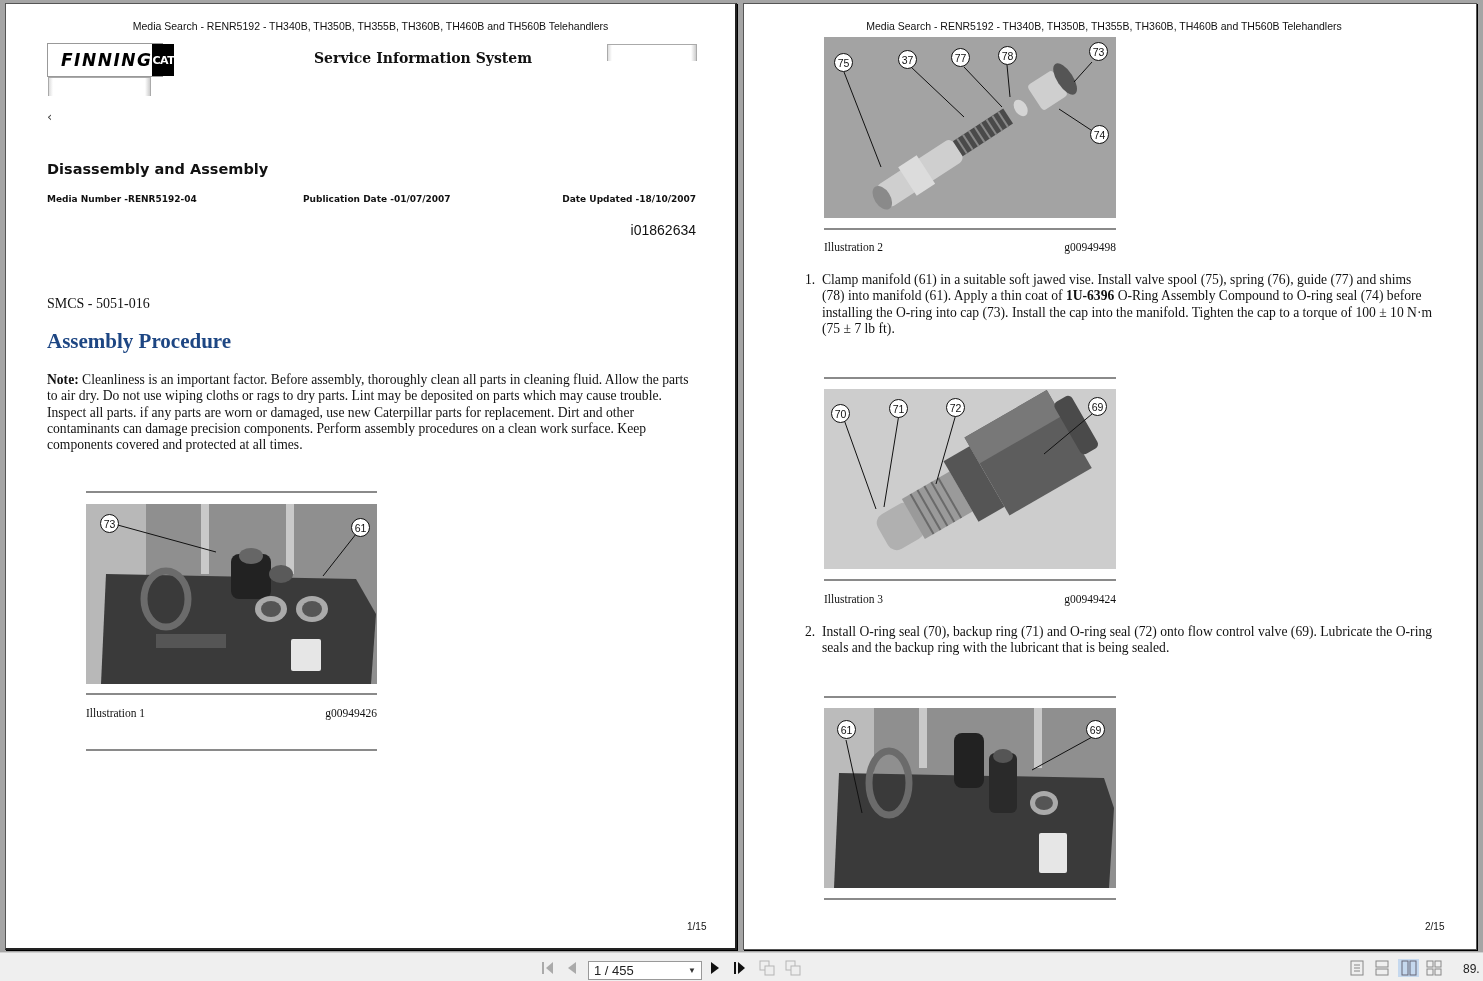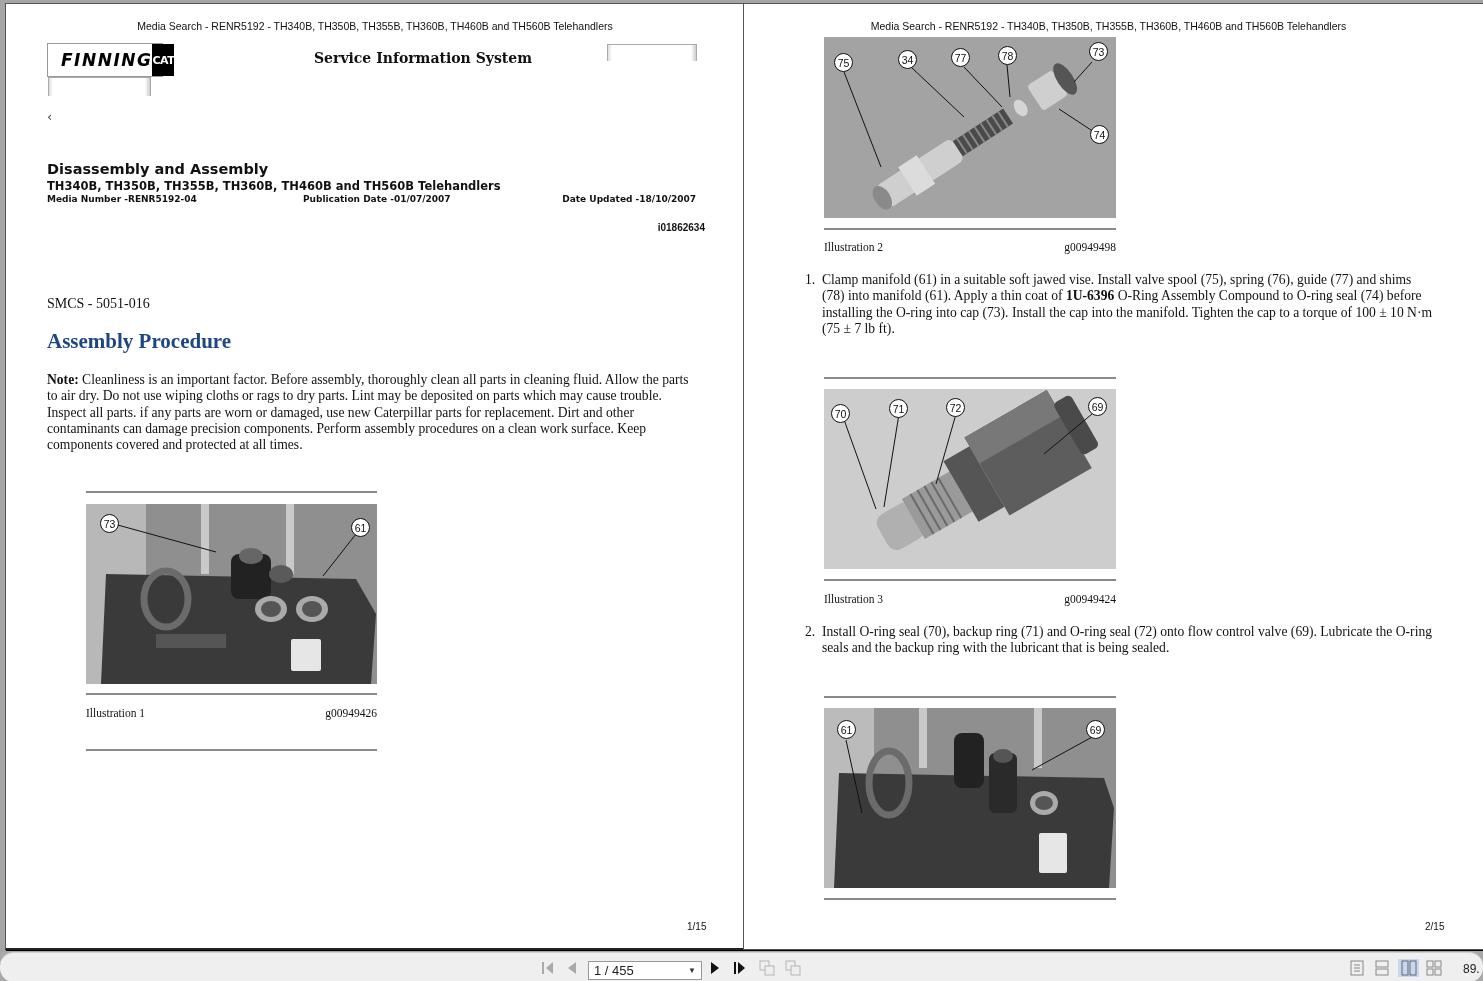--- a/index.html
+++ b/index.html
@@ -7,21 +7,20 @@
     width:1483px; height:981px; overflow:hidden;
     background:#a9a9a9;
     font-family:"Liberation Serif", serif;
     position:relative;
   }
   .viewer { position:absolute; left:0; top:0; width:1483px; height:952px; background:#a5a5a5; }
   .page {
     position:absolute; top:3px; background:#fff;
     border:1px solid #555; box-shadow: 1px 1px 0 #000;
     overflow:hidden;
-    padding-left:9px;
   }
   .page-left { left:5px; width:729px; height:944px; border-right:2px solid #222; border-bottom:2px solid #222; }
   .page-right { left:743px; width:732px; height:945px; }
   .running-head {
     position:absolute; top:16px; left:0; width:100%; text-align:center;
     font-family:"Liberation Sans", sans-serif; font-size:10.5px; color:#111;
   }
   .page-right .running-head { left:-6px; }
   
   .logo {
@@ -52,21 +51,21 @@
   }
   .doc-models {
     position:absolute; left:41px; top:175px;
     font-family:"DejaVu Sans", sans-serif; font-weight:bold; font-size:11.5px; color:#111;
   }
   .meta-row {
     position:absolute; left:41px; top:190px; width:649px;
     font-family:"DejaVu Sans", sans-serif; font-weight:bold; font-size:9px; color:#111;
   }
   .meta-row span { position:absolute; top:0; white-space:nowrap; }
-  .doc-id { position:absolute; right:39px; top:218px; font-family:"Liberation Sans", sans-serif; font-size:10px; color:#111;font-weight:bold; }
+  .doc-id { position:absolute; right:39px; top:218px; font-family:"Liberation Sans", sans-serif; font-size:14px; color:#111; }
   h1.section {
     position:absolute; left:41px; margin:0; color:#1d4683;
     font-family:"Liberation Serif", serif; font-weight:bold; font-size:21px;
   }
   .smcs { position:absolute; left:41px; top:292px; font-size:14px; color:#111; }
   .smcs b { font-weight:normal; }
   .note {
     position:absolute; left:41px; top:368px; width:652px;
     font-size:13.6px; line-height:16.3px; color:#111;
   }
@@ -86,21 +85,21 @@
     font-family:"Liberation Sans", sans-serif; font-size:10.5px; color:#111;
     display:flex; align-items:center; justify-content:center; box-sizing:border-box;
   }
   .step {
     position:absolute; left:60px; width:630px; font-size:13.6px; line-height:16.3px; color:#111;
   }
   .step .num { position:absolute; left:-17px; top:0; }
   
   .toolbar {
     position:absolute; left:0; top:952px; width:1483px; height:29px;
-    background:#efefef; border-top:1px solid #d0d0d0;border-radius:14px;
+    background:#efefef; border-top:1px solid #d0d0d0;
   }
   .tb-btn { position:absolute; top:6px; height:18px; display:flex; align-items:center; justify-content:center; }
   .page-select {
     position:absolute; left:588px; top:8px; width:114px; height:19px;
     background:#fff; border:1px solid #999; box-sizing:border-box;
     font-family:"Liberation Sans", sans-serif; font-size:13px; color:#222;
     padding-left:5px; line-height:17px;
   }
   .page-select .dd { position:absolute; right:5px; top:0; font-size:8px; color:#333; }
   .zoom-val { position:absolute; left:1463px; top:9px; font-family:"Liberation Sans", sans-serif; font-size:12px; color:#222; }
@@ -117,21 +116,20 @@
     <div class="logo">
       <span class="logo-finning">FINNING</span>
       <span class="logo-cat">CAT</span>
     </div>
     <div class="hdr-box" style="left:42px;top:73px;width:101px;height:18px;"></div>
     <div class="hdr-box" style="left:601px;top:40px;width:88px;height:16px;border-bottom:none;border-top:1px solid #aaa;"></div>
     <div class="sis-title">Service Information System</div>
     <div class="back-arrow">‹</div>
 
     <div class="doc-title">Disassembly and Assembly</div>
-    <div class="doc-models">TH340B, TH350B, TH355B, TH360B, TH460B and TH560B Telehandlers</div>
     <div class="meta-row">
       <span style="left:0;">Media Number -RENR5192-04</span>
       <span style="left:256px;">Publication Date -01/07/2007</span>
       <span style="right:0;">Date Updated -18/10/2007</span>
     </div>
     <div class="doc-id">i01862634</div>
 
     <div class="smcs"><b>SMCS -</b><span> 5051-016</span></div>
     <h1 class="section" style="top:325px;">Assembly Procedure</h1>
 
@@ -199,21 +197,21 @@
         <g stroke="#111" stroke-width="1">
           <line x1="20" y1="35" x2="57" y2="130"></line>
           <line x1="87" y1="30" x2="140" y2="80"></line>
           <line x1="140" y1="30" x2="178" y2="70"></line>
           <line x1="183" y1="28" x2="186" y2="60"></line>
           <line x1="268" y1="25" x2="250" y2="45"></line>
           <line x1="270" y1="95" x2="235" y2="72"></line>
         </g>
       </svg>
       <div class="callout" style="left:10px;top:16px;text-align:right;">75</div>
-      <div class="callout" style="left:74px;top:13px;">34</div>
+      <div class="callout" style="left:74px;top:13px;">37</div>
       <div class="callout" style="left:127px;top:11px;">77</div>
       <div class="callout" style="left:174px;top:9px;">78</div>
       <div class="callout" style="left:265px;top:5px;">73</div>
       <div class="callout" style="left:266px;top:88px;">74</div>
     </div>
     <div class="rule" style="left:80px;top:224px;width:292px;"></div>
     <div class="caption" style="left:80px;top:237px;width:292px;">
       <span>Illustration 2</span>
       <span class="cap-id">g00949498</span>
     </div>

